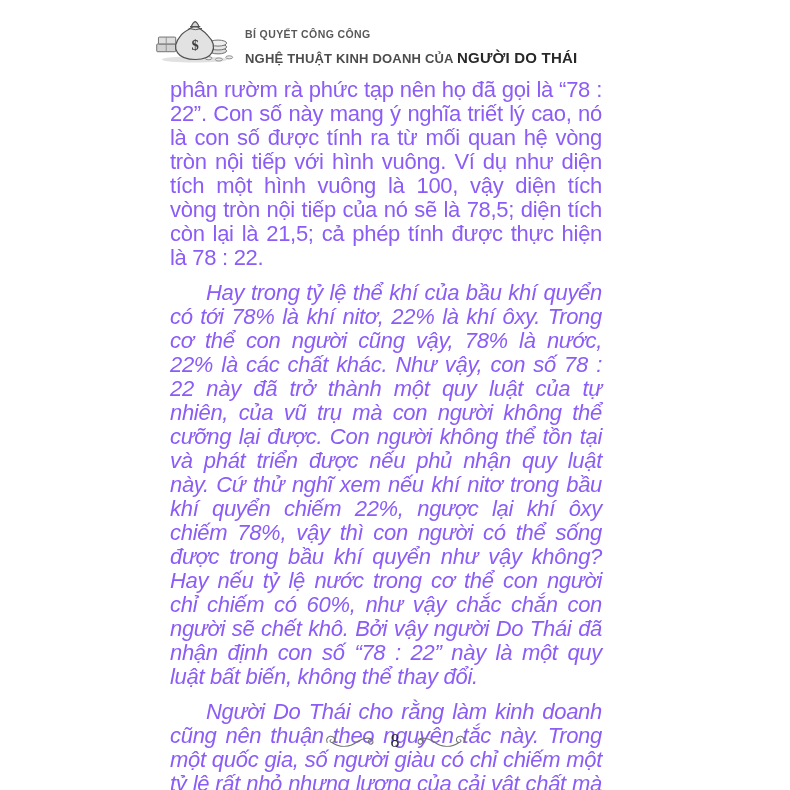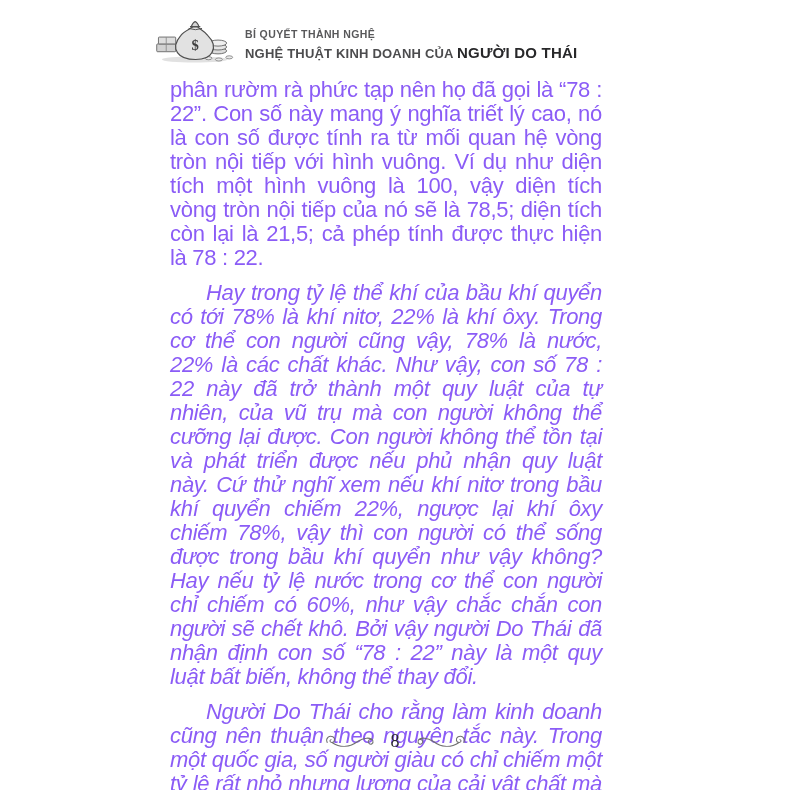--- a/index.html
+++ b/index.html
@@ -21,22 +21,22 @@
     font-weight: 700;
     letter-spacing: 0.4px;
     color: #58585a;
     line-height: 12px;
   }
   .book-title {
     font-size: 13px;
     font-weight: 700;
     letter-spacing: 0.2px;
     color: #4c4c4e;
-    line-height: 21px;
-    margin-top: 2px;
+    line-height: 15px;
+    margin-top: 10px;
     white-space: nowrap;
   }
   .book-title .emph {
     font-size: 15px;
     font-weight: 800;
     color: #28282a;
   }
 
   
   .body-text {
@@ -97,21 +97,21 @@
           <ellipse cx="86" cy="45.5" rx="4" ry="1.8"></ellipse>
         </g>
         <path d="M44 10 C40 13 34 15 30 20 C24 27 22 34 26 40 C30 46 40 48 47 48 C54 48 63 46 66 40 C70 33 67 26 61 20 C57 15 52 13 49 10 Z" fill="#e2e2e2" stroke="#4f4f4f" stroke-width="1.4"></path>
         <path d="M42 10 C43 7 44 5 46.5 4 C49 5 50 7 51 10" fill="#d6d6d6" stroke="#4f4f4f" stroke-width="1.2"></path>
         <path d="M40.5 10 L52.5 10" stroke="#4f4f4f" stroke-width="1.5"></path>
         <path d="M39 12 q8 3 15.5 0" fill="none" stroke="#4f4f4f" stroke-width="1.1"></path>
         <text x="46.5" y="37" font-size="17" font-weight="bold" text-anchor="middle" fill="#3f3f3f" font-family="Liberation Serif, serif">$</text>
       </svg>
     </span>
     <div class="header-text">
-      <div class="series-title">BÍ QUYẾT THÀNH NGHỆ</div>
+      <div class="series-title">BÍ QUYẾT CÔNG CÔNG</div>
       <div class="book-title"><span>NGHỆ THUẬT KINH DOANH CỦA </span><span class="emph">NGƯỜI DO THÁI</span></div>
     </div>
   </div>
 
   <div class="body-text">
       <div class="para">phân rườm rà phức tạp nên họ đã gọi là “78 : 22”. Con số này mang ý nghĩa triết lý cao, nó là con số được tính ra từ mối quan hệ vòng tròn nội tiếp với hình vuông. Ví dụ như diện tích một hình vuông là 100, vậy diện tích vòng tròn nội tiếp của nó sẽ là 78,5; diện tích còn lại là 21,5; cả phép tính được thực hiện là 78 : 22.</div>
       <div class="para indent">Hay trong tỷ lệ thể khí của bầu khí quyển có tới 78% là khí nitơ, 22% là khí ôxy. Trong cơ thể con người cũng vậy, 78% là nước, 22% là các chất khác. Như vậy, con số 78 : 22 này đã trở thành một quy luật của tự nhiên, của vũ trụ mà con người không thể cưỡng lại được. Con người không thể tồn tại và phát triển được nếu phủ nhận quy luật này. Cứ thử nghĩ xem nếu khí nitơ trong bầu khí quyển chiếm 22%, ngược lại khí ôxy chiếm 78%, vậy thì con người có thể sống được trong bầu khí quyển như vậy không? Hay nếu tỷ lệ nước trong cơ thể con người chỉ chiếm có 60%, như vậy chắc chắn con người sẽ chết khô. Bởi vậy người Do Thái đã nhận định con số “78 : 22” này là một quy luật bất biến, không thể thay đổi.</div>
       <div class="para indent">Người Do Thái cho rằng làm kinh doanh cũng nên thuận theo nguyên tắc này. Trong một quốc gia, số người giàu có chỉ chiếm một tỷ lệ rất nhỏ nhưng lượng của cải vật chất mà họ nắm giữ lại chiếm đa số. Hay nói cách khác, số lượng của cải vật chất mà người dân có mức sống trung bình chiếm giữ là 22%, trong khi đó người giàu nắm giữ là 78%. Cho nên làm kinh doanh cần phải lấy 22% số người mà chiếm tới 78%</div>
     </div>
 

